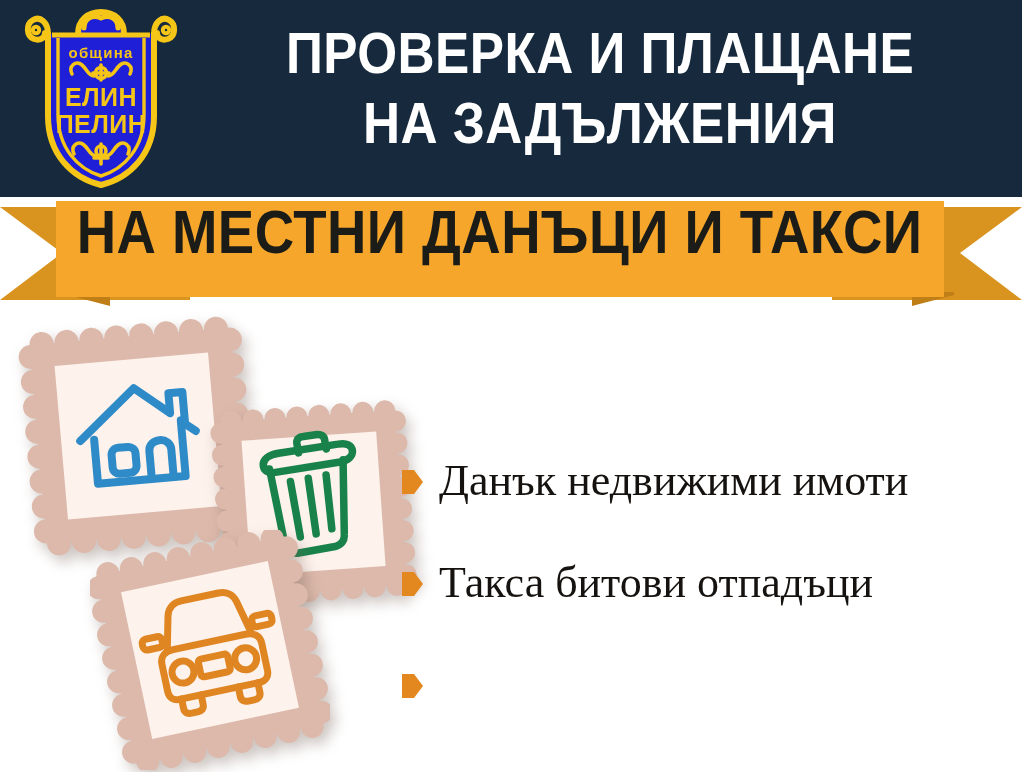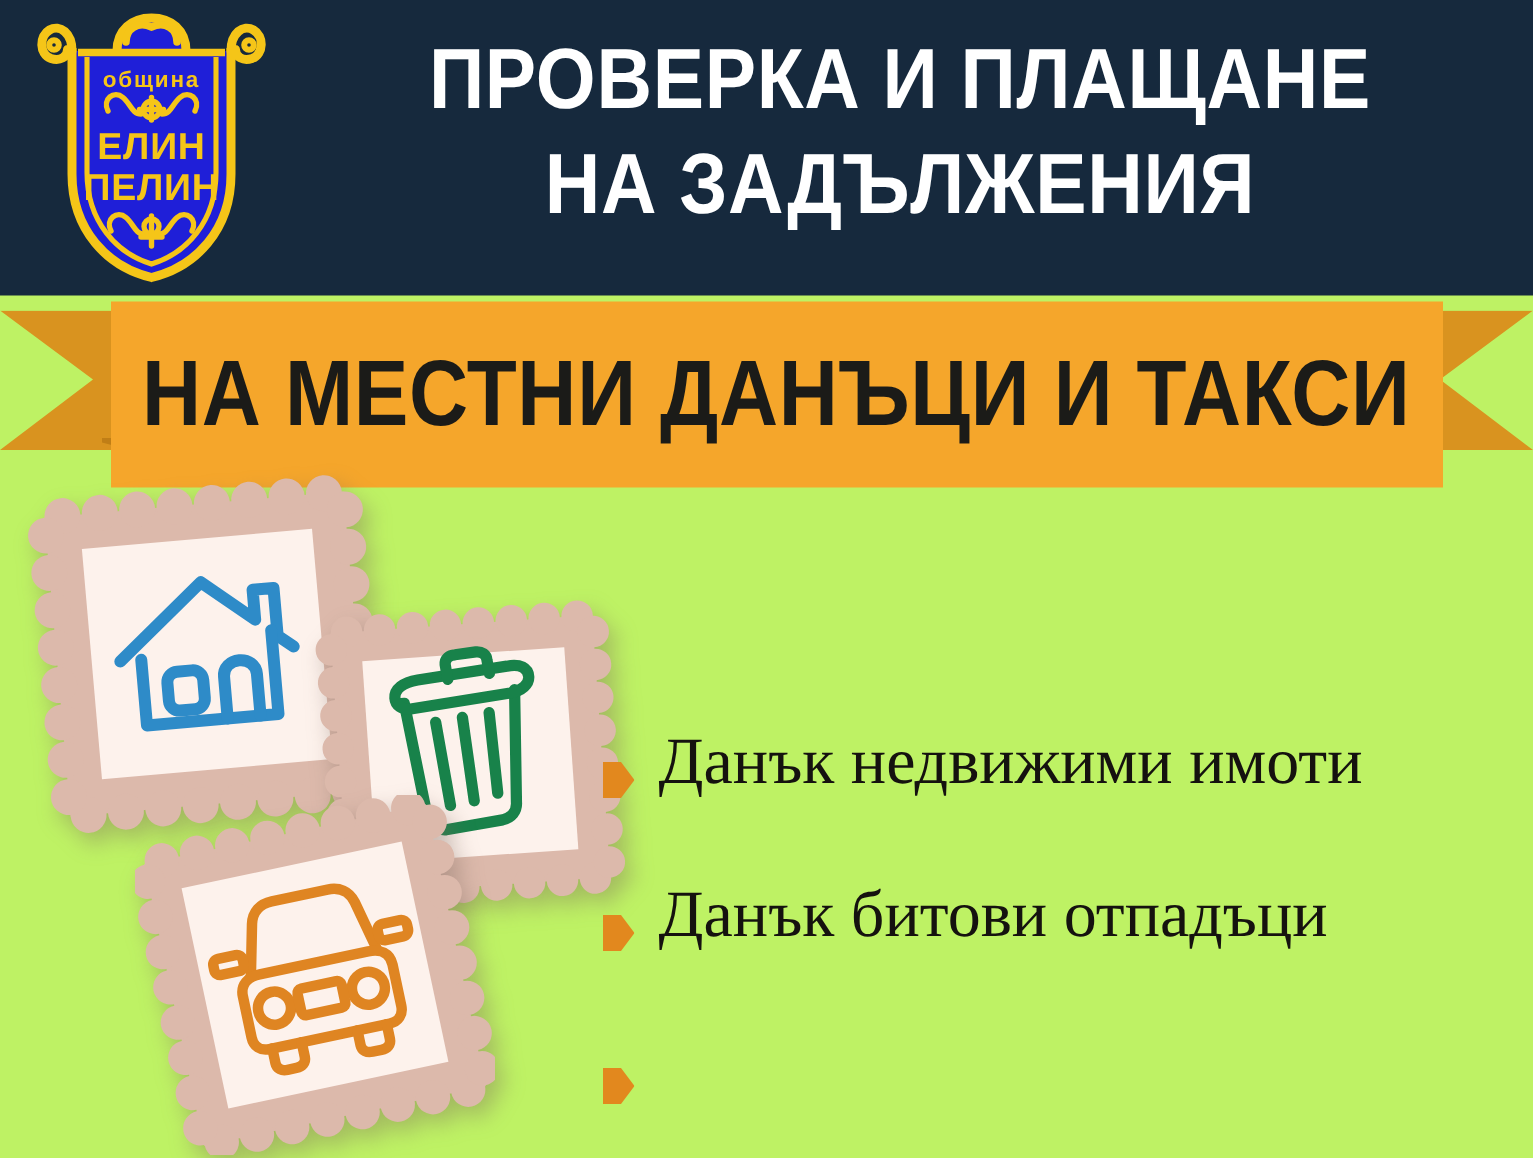--- a/index.html
+++ b/index.html
@@ -12,21 +12,21 @@
     height: 772px;
     overflow: hidden;
     background: #e9e3dc;
     font-family: "Liberation Sans", sans-serif;
     -webkit-font-smoothing: antialiased;
   }
   #poster {
     position: relative;
     width: 1022px;
     height: 772px;
-    background: #bef264;
+    background: #ffffff;
     overflow: hidden;
   }
 
   
   .header {
     position: absolute;
     left: 0; top: 0;
     width: 1022px;
     height: 197px;
     background: #16293d;
@@ -103,27 +103,27 @@
     position: absolute;
     right: 68px;
     top: 96px;
     width: 42px;
     height: 14px;
     background: #c07e16;
     clip-path: polygon(0 0, 42px 0, 42px 3px, 0 14px);
   }
   .ribbon-main {
     position: absolute;
-    left: 74px;
+    left: 56px;
     top: 5px;
     width: 888px;
-    height: 124px;
+    height: 96px;
     background: #f5a62b;
     display: flex;
-    align-items: center;
+    align-items: flex-start;
     justify-content: center;
   }
   .ribbon-text {
     color: #1b1b18;
     font-family: "Liberation Sans", sans-serif;
     font-weight: bold;
     font-size: 62px;
     line-height: 62px;
     letter-spacing: 0.5px;
     transform: scaleX(0.88);
@@ -143,21 +143,21 @@
 
   
   .bullets {
     position: absolute;
     left: 402px;
     top: 430px;
     width: 610px;
   }
   .bullet-row {
     display: flex;
-    align-items: flex-end;
+    align-items: center;
     height: 102px;
   }
   .bullet-marker {
     flex: 0 0 auto;
     width: 21px;
     height: 24px;
     margin-right: 16px;
     margin-top: 2px;
     background: #e2881e;
     clip-path: polygon(0 0, 12px 0, 21px 12px, 12px 24px, 0 24px);
@@ -399,20 +399,20 @@
     </svg>
   </div>
 
   <div class="bullets">
     <div class="bullet-row">
       <span class="bullet-marker"></span>
       <span class="bullet-label">Данък недвижими имоти</span>
     </div>
     <div class="bullet-row">
       <span class="bullet-marker"></span>
-      <span class="bullet-label">Данък битови отпадъци</span>
+      <span class="bullet-label">Такса битови отпадъци</span>
     </div>
     <div class="bullet-row">
       <span class="bullet-marker"></span>
     </div>
   </div>
 
 </div>
 
 </body></html>

